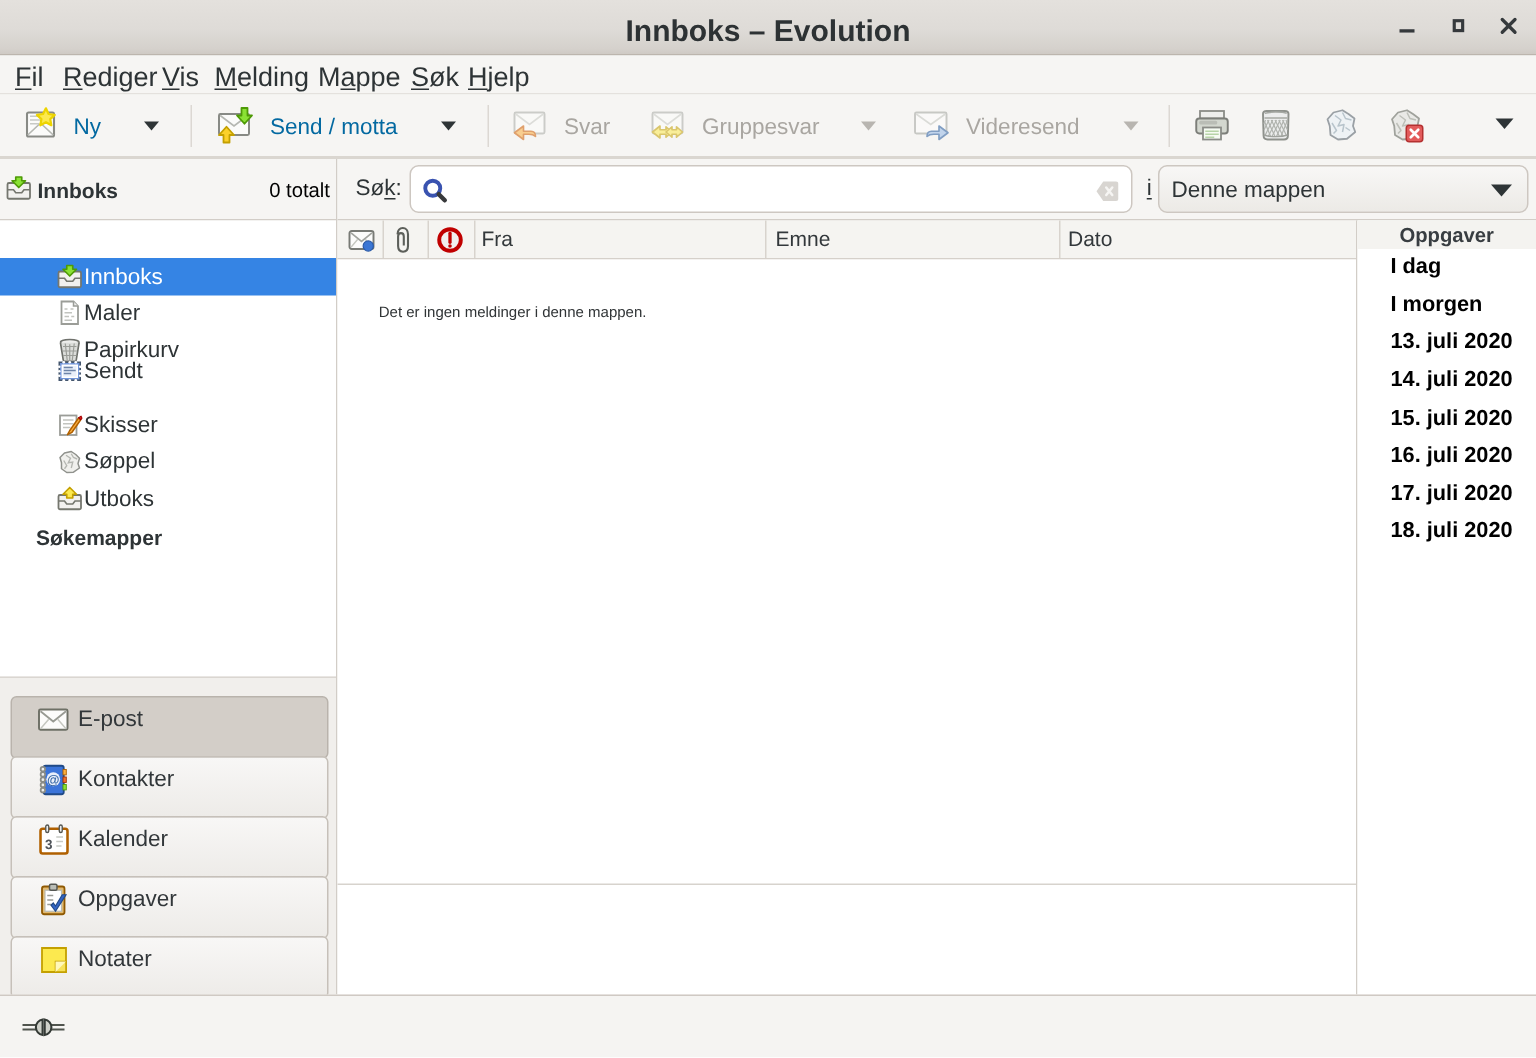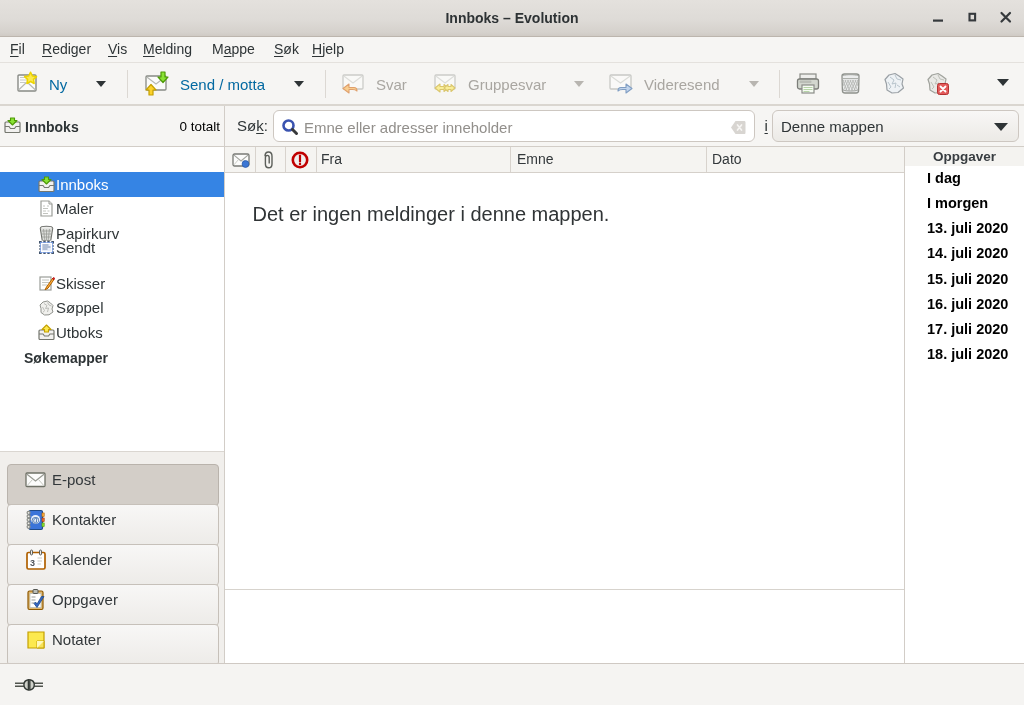--- a/index.html
+++ b/index.html
@@ -7,26 +7,26 @@
   html,body { width:1024px; height:705px; overflow:hidden; }
   body { font-family:"Liberation Sans", sans-serif; color:#2e3436; position:relative;
          background:#fff; -webkit-font-smoothing:antialiased; }
   .abs { position:absolute; }
 
   
   .titlebar { left:0; top:0; width:1024px; height:37px;
     background:linear-gradient(to bottom,#e4e1dd 0%,#dedbd7 55%,#d5d1cc 90%,#cfcac4 100%);
     border-bottom:1px solid #bcb5ad; }
   .title { left:0; top:10px; width:1024px; text-align:center; font-weight:bold;
-    font-size:14px; color:#2d3234; }
+    font-size:20px; color:#2d3234; }
   .winbtn { top:0; height:37px; }
 
   
   .menubar { left:0; top:37px; width:1024px; height:26px; background:#f6f5f3;
-    border-bottom:1px solid #e4e1dd; font-size:14px; }
+    border-bottom:1px solid #e4e1dd; font-size:18px; }
   .menubar span { position:absolute; top:4px; }
   .menubar u { text-decoration:underline; text-underline-offset:2px; }
 
   
   .toolbar { left:0; top:63px; width:1024px; height:43px; background:#f6f5f3;
     border-bottom:2px solid #dad6d0; }
   .tsep { position:absolute; top:7px; width:1px; height:28px; background:#dcd8d3; }
   .tlabel { position:absolute; top:13px; font-size:15px; color:#0369a1; }
   .tlabel.dis { color:#a9a6a1; }
   .tarrow { position:absolute; top:18px; width:0; height:0;
@@ -329,21 +329,20 @@
   <div class="stxt">Notater</div>
 </div>
 
 <div class="abs searchrow">
   <div style="position:absolute;left:12px;top:11px">Sø<u style="text-underline-offset:2px">k</u>:</div>
   <div class="entry">
     <svg style="position:absolute;left:7px;top:7px" width="18" height="18" viewBox="0 0 18 18">
       <circle cx="7.5" cy="7.5" r="5" fill="#fff" stroke="#3a53b0" stroke-width="2.6"></circle>
       <path d="M11.5 11.5 L15.5 15.5" stroke="#38393b" stroke-width="3" stroke-linecap="round"></path>
     </svg>
-    <div class="placeholder">Emne eller adresser inneholder</div>
     <svg style="position:absolute;right:7px;top:8px" width="17" height="17" viewBox="0 0 17 17">
       <path d="M5.5 2 L14 2 C15 2 15.5 2.5 15.5 3.5 L15.5 13.5 C15.5 14.5 15 15 14 15 L5.5 15 L1 8.5 Z" fill="#d8d5d1"></path>
       <path d="M7.5 6 L11.5 11 M11.5 6 L7.5 11" stroke="#f6f5f3" stroke-width="1.7" stroke-linecap="round"></path>
     </svg>
   </div>
   <div style="position:absolute;left:539.5px;top:11px"><u style="text-underline-offset:2px">i</u></div>
   <div class="combo">
     <div style="position:absolute;left:8px;top:7px">Denne mappen</div>
     <div class="tarrow" style="right:10px;top:12px;border-left-width:7px;border-right-width:7px;border-top-width:8px"></div>
   </div>
@@ -368,21 +367,21 @@
   </svg>
   <div class="mh-sep" style="left:91px"></div>
   <div style="position:absolute;left:96px;top:4px">Fra</div>
   <div class="mh-sep" style="left:284.5px"></div>
   <div style="position:absolute;left:292px;top:4px">Emne</div>
   <div class="mh-sep" style="left:481px"></div>
   <div style="position:absolute;left:487px;top:4px">Dato</div>
 </div>
 
 <div class="abs msgbody">
-  <div style="position:absolute;left:27.5px;top:30px;font-size:20px;color:#303436">Det er ingen meldinger i denne mappen.</div>
+  <div style="position:absolute;left:27.5px;top:30px;font-size:10px;color:#303436">Det er ingen meldinger i denne mappen.</div>
 </div>
 <div class="abs hsep"></div>
 <div class="abs vline-mid"></div>
 
 <div class="abs taskpane">
   <div class="taskheader">Oppgaver</div>
   <div class="task" style="top:19px">I dag</div>
   <div class="task" style="top:44px">I morgen</div>
   <div class="task" style="top:69px">13. juli 2020</div>
   <div class="task" style="top:94px">14. juli 2020</div>

